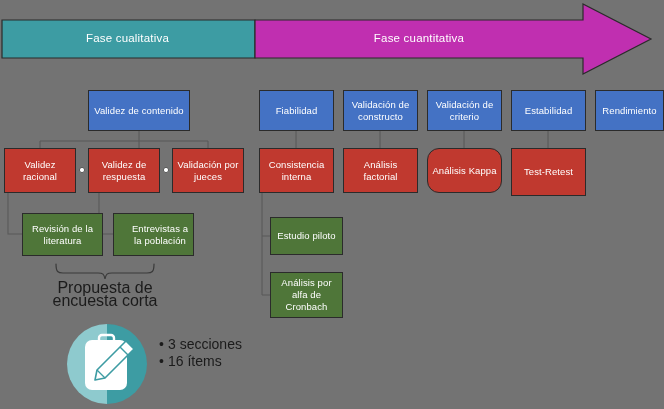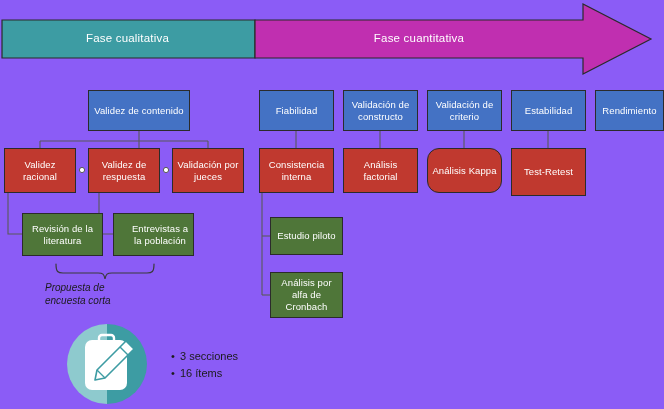--- a/index.html
+++ b/index.html
@@ -8,21 +8,21 @@
     background: #ffffff;
   }
   body {
     font-family: "Liberation Sans", sans-serif;
     -webkit-font-smoothing: antialiased;
   }
   #canvas {
     position: relative;
     width: 664px;
     height: 409px;
-    background: #8b5cf6;
+    background: #737373;
     overflow: hidden;
   }
   .svg-layer {
     position: absolute;
     left: 0;
     top: 0;
     width: 664px;
     height: 409px;
   }
   .node {
@@ -46,32 +46,32 @@
   .phase-label {
     position: absolute;
     color: #ffffff;
     font-size: 11.5px;
     letter-spacing: 0.2px;
     white-space: nowrap;
   }
   .plain-text {
     position: absolute;
     color: #1b1b1b;
-    font-size: 10px;
+    font-size: 16px;
     line-height: 13px;
+    text-align: center;
     white-space: pre-line;
-    font-style: italic;
   }
   .bullet-list {
     position: absolute;
     color: #1b1b1b;
-    font-size: 11px;
+    font-size: 14px;
     line-height: 17px;
     list-style: none;
-    margin: 16px;
+    margin: 4px;
     padding: 0;
   }
   .bullet-list li::before {
     content: "\2022";
     display: inline-block;
     width: 9px;
     margin-left: -9px;
   }
   .bullet-list li { padding-left: 9px; }
 </style>

